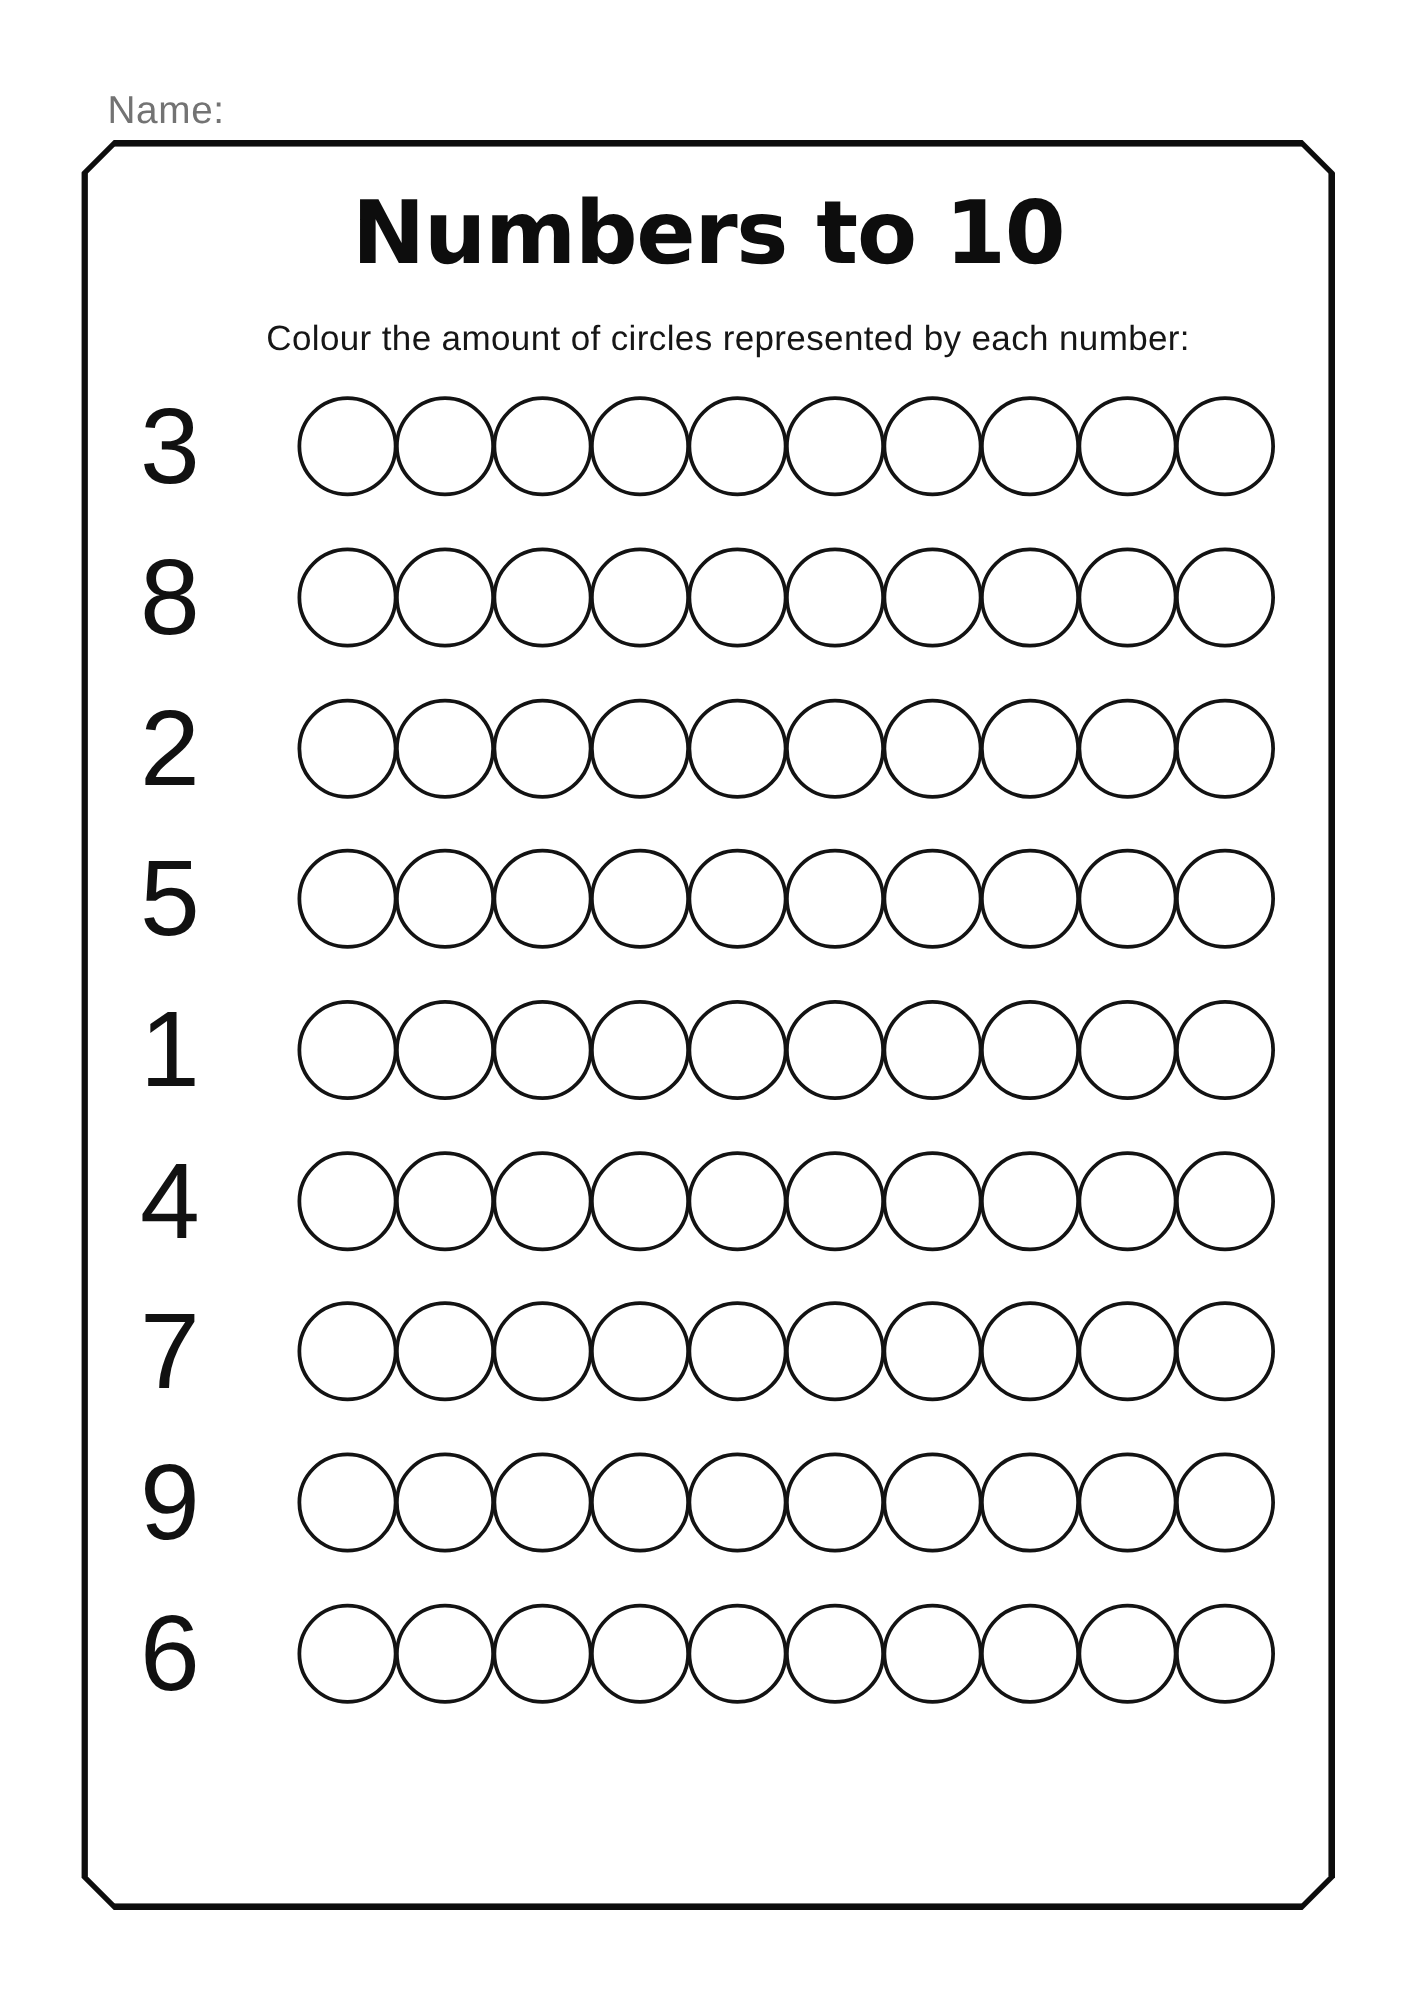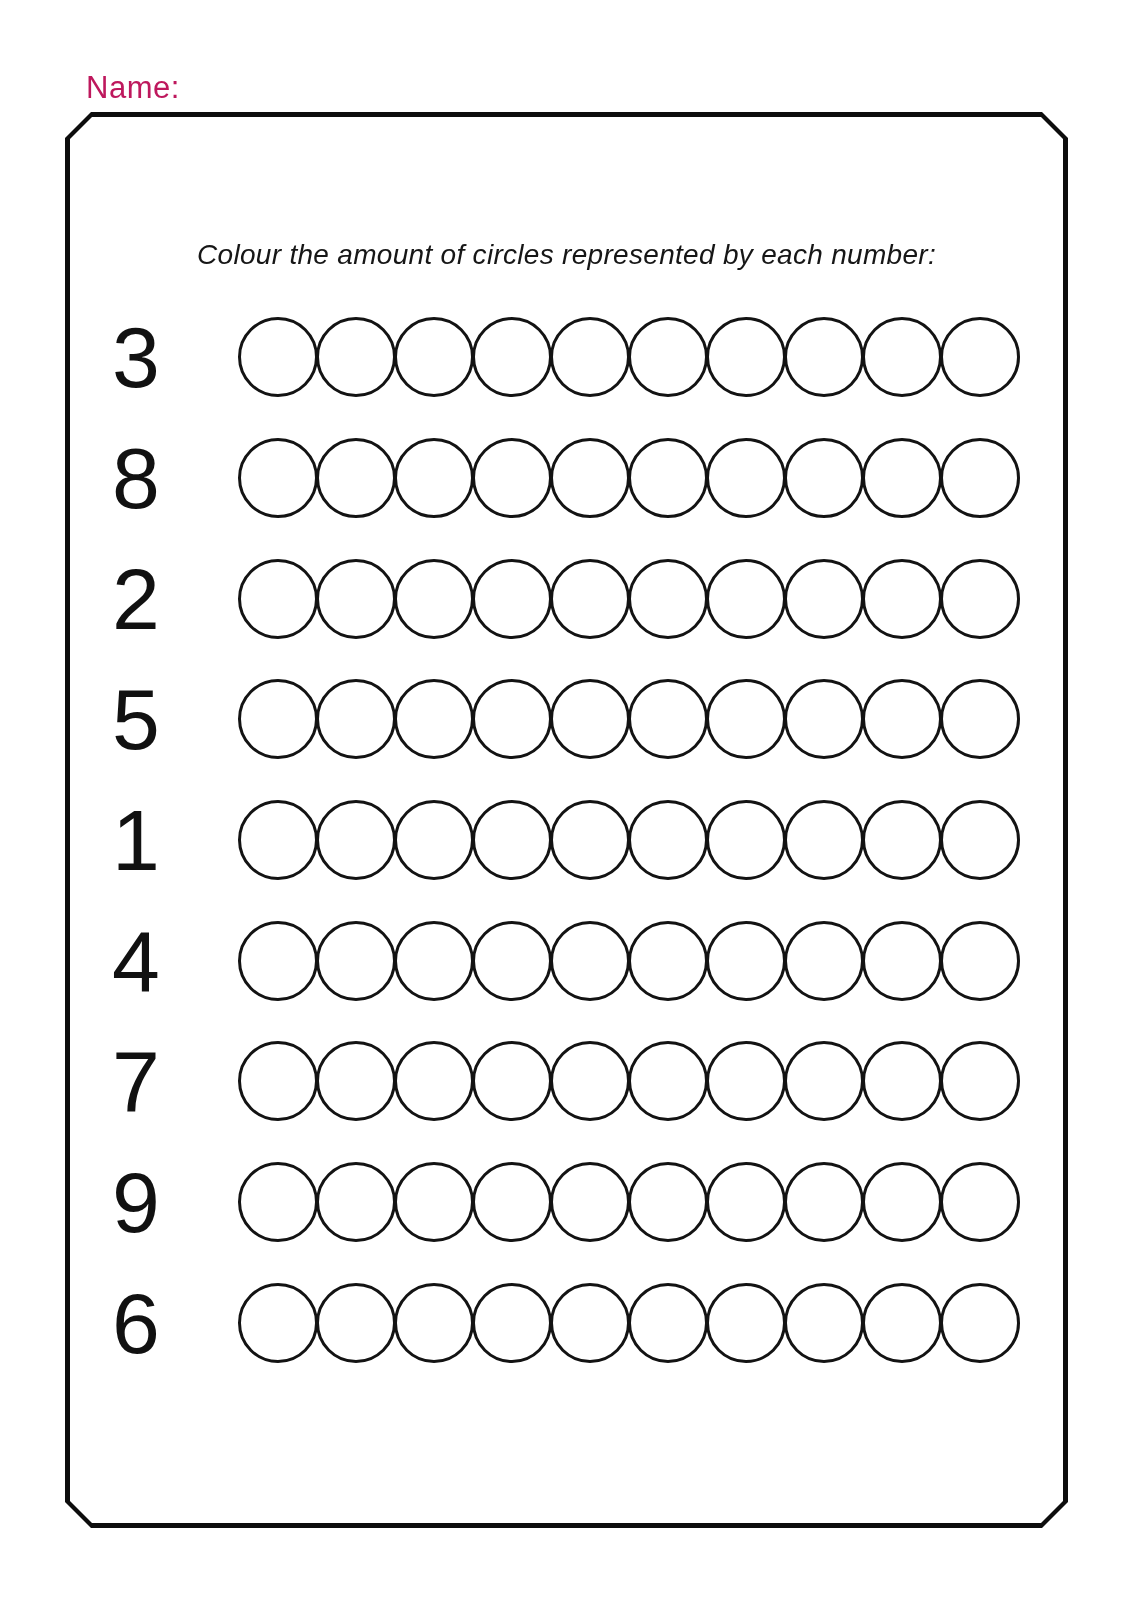--- a/index.html
+++ b/index.html
@@ -25,21 +25,21 @@
     left: 86px;
     top: 64px;
     display: flex;
     align-items: baseline;
     gap: 14px;
   }
   .name-label {
     font-size: 31px;
     font-weight: 400;
     letter-spacing: 0.5px;
-    color: #be185d;
+    color: #737373;
   }
   .name-entry {
     display: inline-block;
     width: 560px;
     height: 34px;
   }
 
   
   .sheet-outer {
     position: absolute;
@@ -79,22 +79,21 @@
   .instruction {
     position: absolute;
     top: 122px;
     left: 0;
     width: 100%;
     text-align: center;
     font-size: 28px;
     font-weight: 400;
     letter-spacing: 0.3px;
     color: #161616;
-    margin: 0;
-    font-style: italic;
+    margin: 16px;
   }
 
   .rows {
     position: absolute;
     top: 180px;
     left: 0;
     width: 100%;
   }
   .row {
     height: 120.7px;
@@ -131,20 +130,21 @@
 <div class="page">
 
   <div class="name-row">
     <span class="name-label">Name:</span>
     <span class="name-entry"></span>
   </div>
 
   <div class="sheet-outer">
     <div class="sheet-inner">
 
+      <h1 class="title">Numbers to 10</h1>
 
       <p class="instruction">Colour the amount of circles represented by each number:</p>
 
       <div class="rows">
           <div class="row">
             <div class="row-num">3</div>
             <div class="circles">
               <div class="circle"></div>
               <div class="circle"></div>
               <div class="circle"></div>

